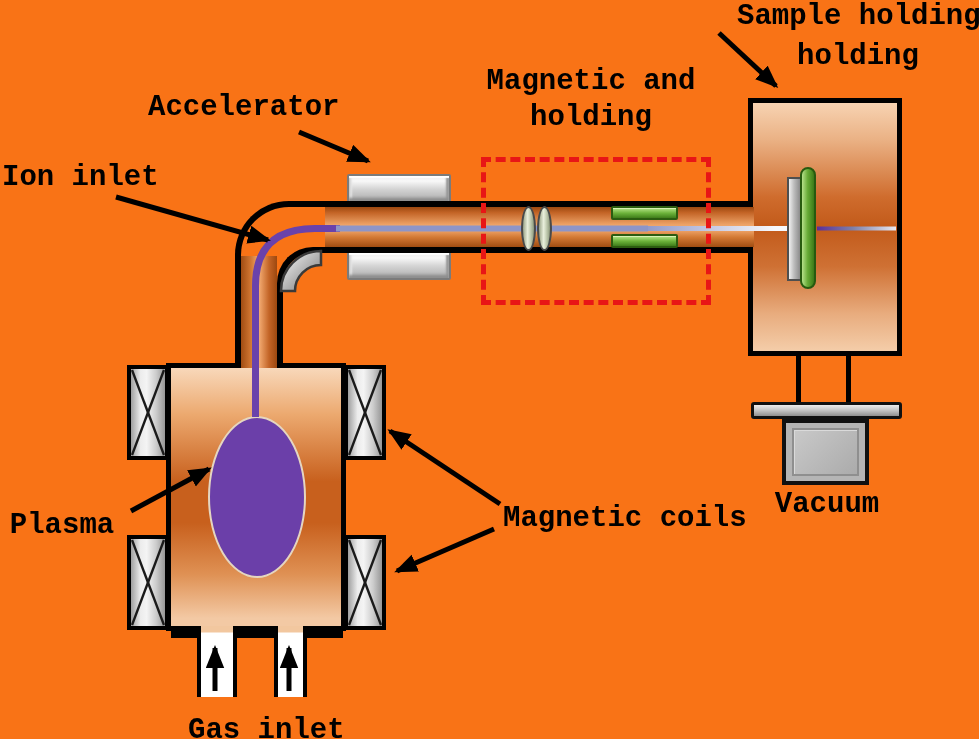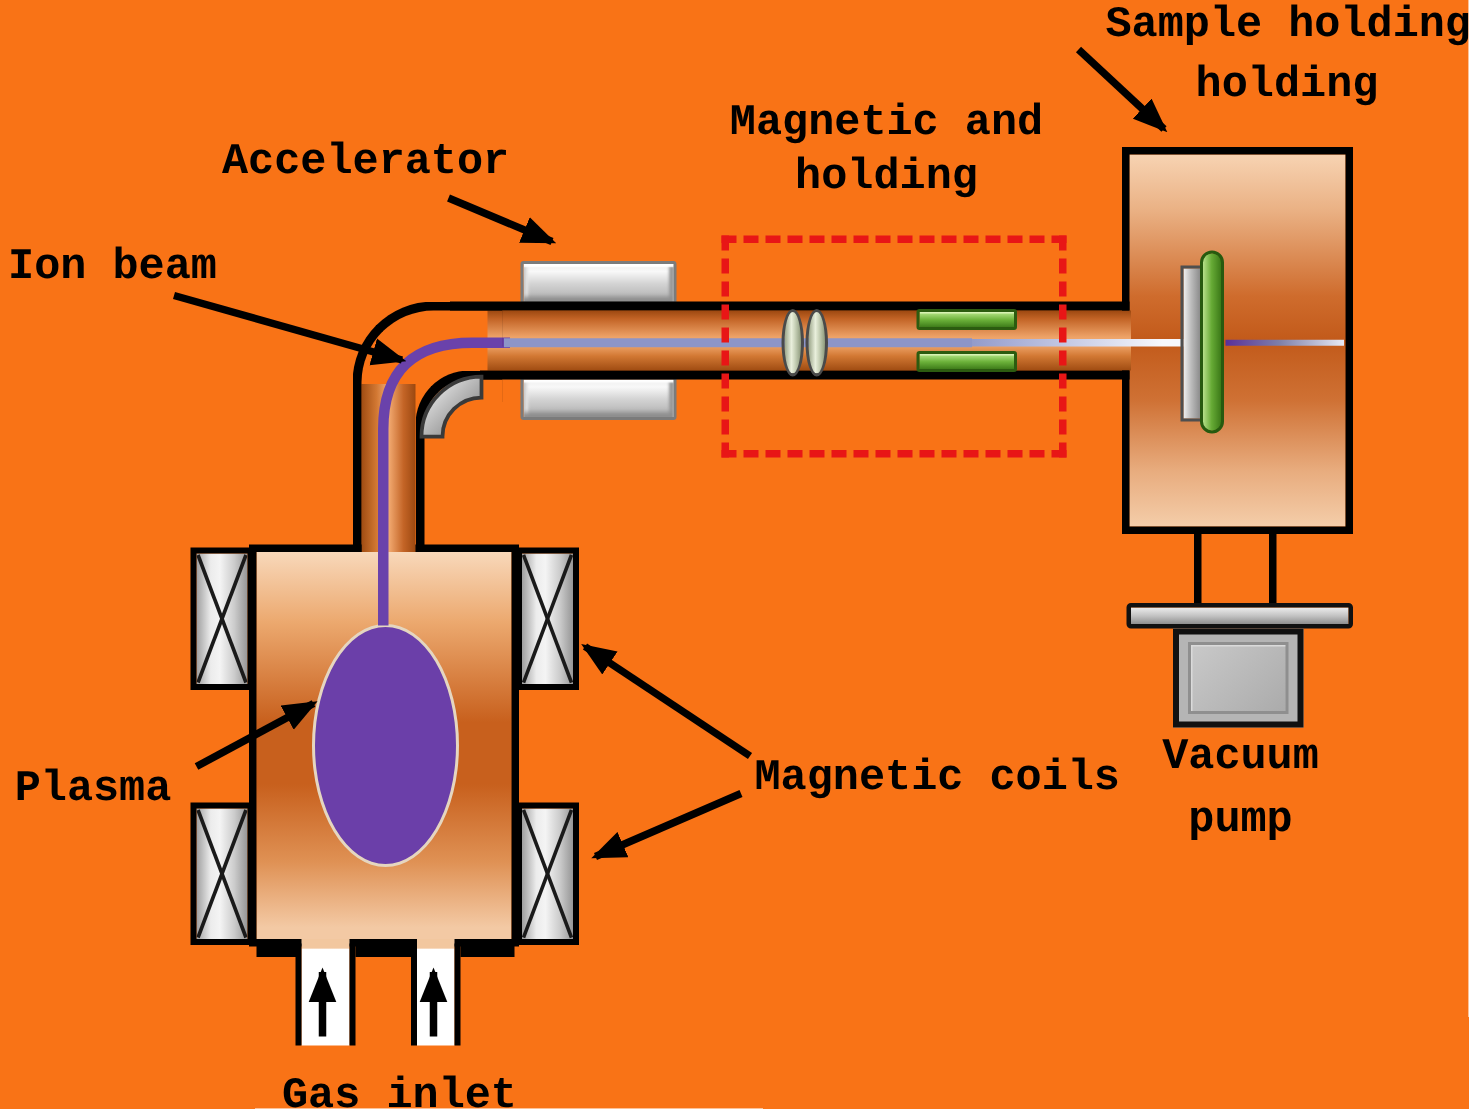--- a/index.html
+++ b/index.html
@@ -263,22 +263,21 @@
     <line x1="131" y1="511" x2="209" y2="469" stroke="#000" stroke-width="5" marker-end="url(#ah)"></line>
     <line x1="500" y1="504" x2="390" y2="431" stroke="#000" stroke-width="5" marker-end="url(#ah)"></line>
     <line x1="494" y1="529" x2="397" y2="571" stroke="#000" stroke-width="5" marker-end="url(#ah)"></line>
     <line x1="215" y1="691" x2="215" y2="648" stroke="#000" stroke-width="5" marker-end="url(#ah)"></line>
     <line x1="289" y1="691" x2="289" y2="648" stroke="#000" stroke-width="5" marker-end="url(#ah)"></line>
   </svg>
 
   <div class="lbl" style="left:737px; top:2px;  width:242px;">Sample holding</div>
   <div class="lbl" style="left:737px; top:42px; width:242px;">holding</div>
   <div class="lbl" style="left:148px; top:93px; width:190px;">Accelerator</div>
-  <div class="lbl" style="left:2px;   top:163px; width:146px;">Ion beam</div>
+  <div class="lbl" style="left:2px;   top:163px; width:146px;">Ion inlet</div>
   <div class="lbl" style="left:478px; top:67px;  width:226px;">Magnetic and</div>
   <div class="lbl" style="left:478px; top:103px; width:226px;">holding</div>
   <div class="lbl" style="left:4px;   top:482px; width:116px;margin-top:29px;">Plasma</div>
   <div class="lbl" style="left:503px; top:504px; width:225px;">Magnetic coils</div>
   <div class="lbl" style="left:757px; top:490px; width:140px;">Vacuum</div>
-  <div class="lbl" style="left:757px; top:532px; width:140px;">pump</div>
   <div class="lbl" style="left:188px; top:703px; width:155px;margin-top:13px;">Gas inlet</div>
 
 </div>
 
 </body></html>

